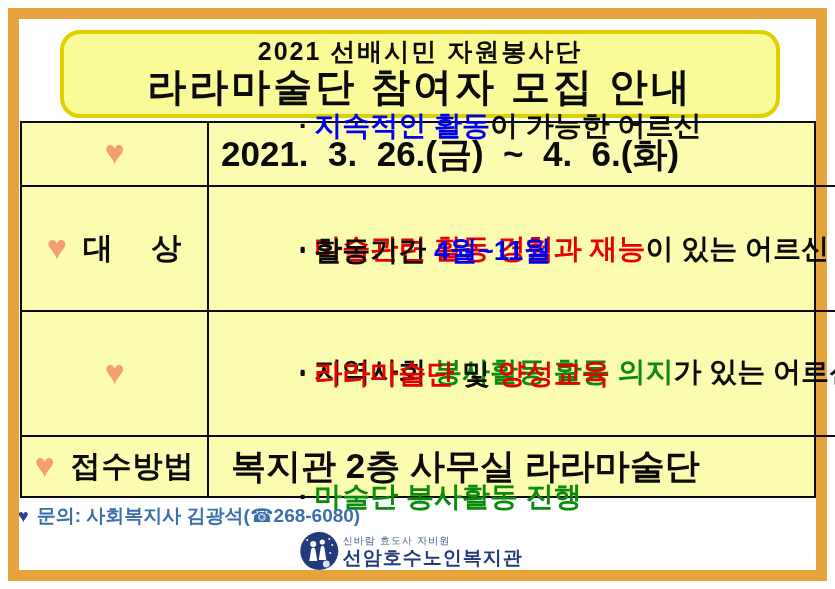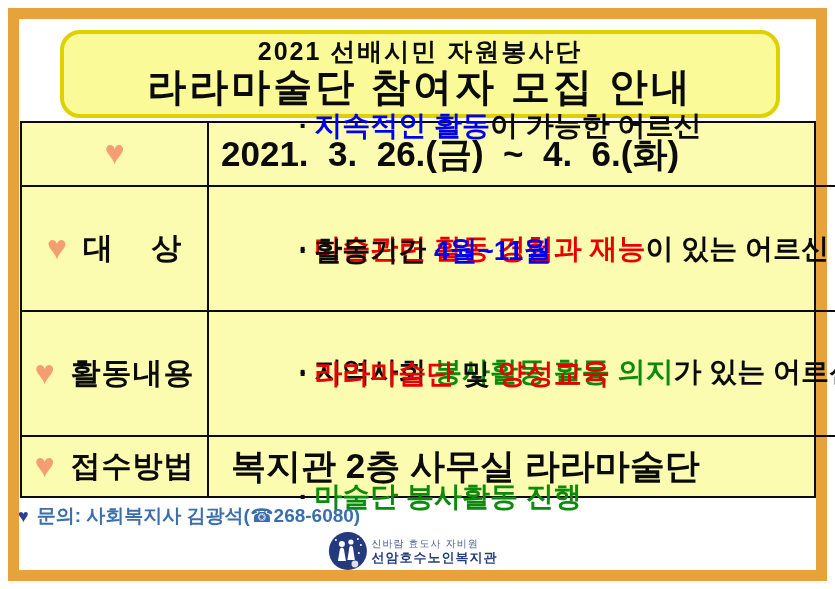--- a/index.html
+++ b/index.html
@@ -43,21 +43,21 @@
     color:var(--footer);font-weight:700;font-size:19px;white-space:pre;
   }
   .footer .f-heart{color:#2B4190;font-size:18px;}
 
   .logo{
     position:absolute;left:50%;top:531px;transform:translateX(-53%);
     display:flex;align-items:center;gap:4px;
   }
   .logo-texts{display:flex;flex-direction:column;line-height:1;}
   .logo-slogan{font-size:10px;color:var(--navy);opacity:.85;letter-spacing:1px;margin-bottom:2px;font-family:"DejaVu Serif","Liberation Serif",serif;}
-  .logo-name{font-size:13px;font-weight:700;color:var(--navy);letter-spacing:1px;}
+  .logo-name{font-size:19px;font-weight:700;color:var(--navy);letter-spacing:1px;}
 </style>
 </head>
 <body>
 
 <div class="page">
   <div class="frame"></div>
 
   <div class="title-box">
     <div class="title-line1">2021 선배시민 자원봉사단</div>
     <div class="title-line2">라라마술단 참여자 모집 안내</div>
@@ -85,21 +85,20 @@
           <span class="bullet">·</span><span class="c-red">마술관련 활동 경험과 재능</span><span class="c-black">이 있는 어르신</span>
         </div>
         <div class="line">
           <span class="bullet">·</span><span class="c-black">지역사회 </span><span class="c-green">봉사활동 활동 의지</span><span class="c-black">가 있는 어르신</span>
         </div>
       </div>
     </div>
 
     <div class="cell label bt">
       <span class="heart">♥</span>
-      <span class="lbl">활동내용</span>
     </div>
     <div class="cell value bt">
       <div class="vlines">
         <div class="line">
           <span class="bullet">·</span><span class="c-black">활동기간 </span><span class="c-blue">4월~11월</span>
         </div>
         <div class="line">
           <span class="bullet">·</span><span class="c-red">라라마술단</span><span class="c-black"> 및 </span><span class="c-red">양성교육</span>
         </div>
         <div class="line">

